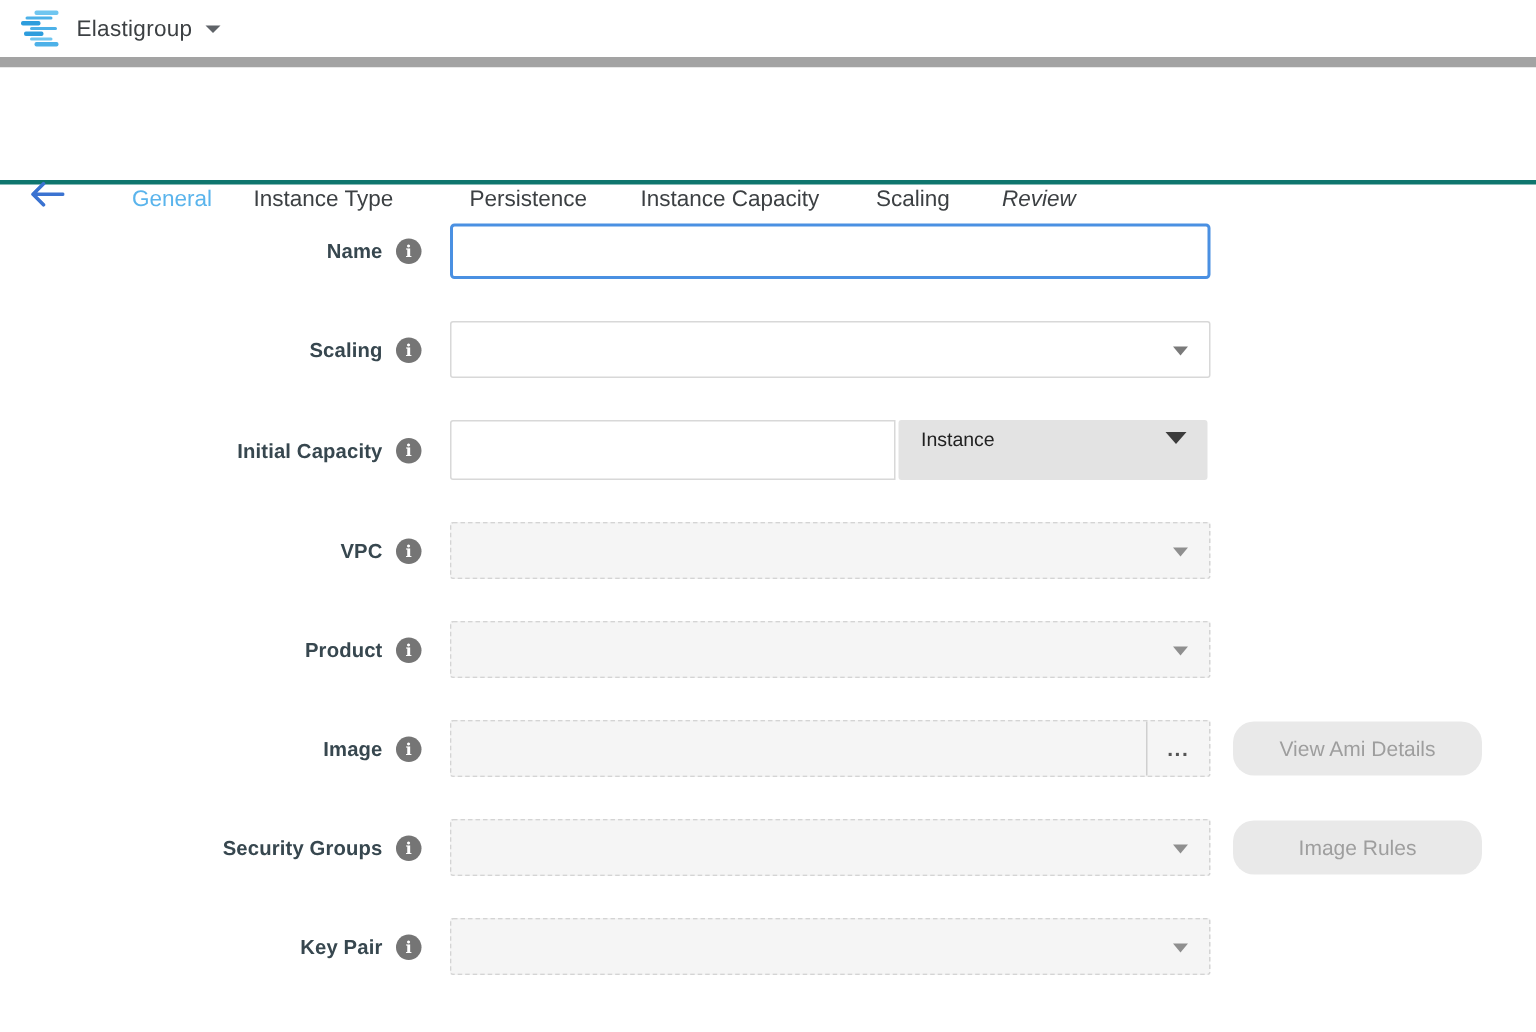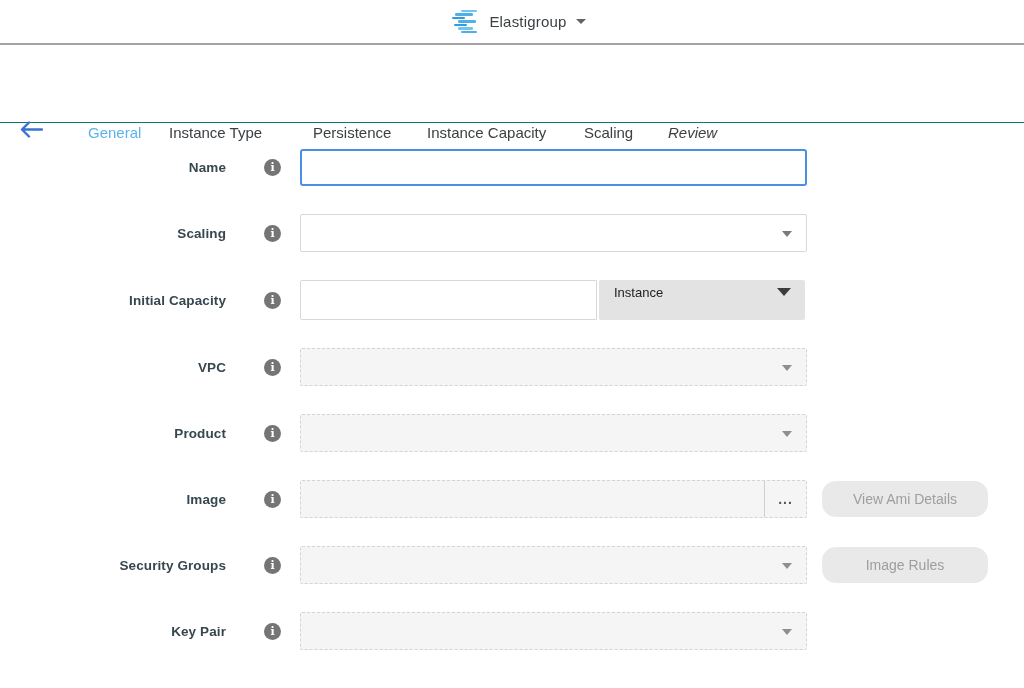--- a/index.html
+++ b/index.html
@@ -1,47 +1,47 @@
 <!DOCTYPE html>
 <html><head>
 <meta charset="utf-8">
 <style>
   * { box-sizing: border-box; margin: 0; padding: 0; }
   html,body { width: 1024px; height: 688px; background: #ffffff; font-family: "Liberation Sans", sans-serif; }
 
   
-  .topbar { height: 45px; display: flex; align-items: center; padding-left: 14px; border-bottom: 2px solid #a3a3a3; background: #fff; justify-content: center; }
+  .topbar { height: 45px; display: flex; align-items: center; padding-left: 14px; border-bottom: 7px solid #a3a3a3; background: #fff; }
   .logo { width: 26px; height: 24px; position: relative; margin-right: 11px; flex: 0 0 auto; }
   .logo .bar { position: absolute; height: 2.6px; border-radius: 1.3px; }
   .logo .b1 { top: 0;      left: 9px; width: 16px; background: #70c6f0; }
   .logo .b2 { top: 3.5px;  left: 3px; width: 18px; background: #4db1e8; }
   .logo .b3 { top: 7px;    left: 0;   width: 13px; background: #2d9ddd; }
   .logo .b4 { top: 10.5px; left: 6px; width: 18px; background: #4db1e8; }
   .logo .b5 { top: 14px;   left: 2px; width: 13px; background: #2d9ddd; }
   .logo .b6 { top: 17.5px; left: 6px; width: 15px; background: #70c6f0; }
   .logo .b7 { top: 21px;   left: 9px; width: 16px; background: #4db1e8; }
   .topbar-title { font-size: 15px; color: #3c4043; letter-spacing: 0.2px; }
   .caret-down-sm { width: 0; height: 0; border-left: 5px solid transparent; border-right: 5px solid transparent; border-top: 5px solid #5f6368; margin-left: 9px; }
 
   
-  .tabbar { height: 78px; position: relative; border-bottom: 1px solid #0f766e; background: #fff; }
+  .tabbar { height: 78px; position: relative; border-bottom: 3px solid #0f766e; background: #fff; }
   .back-arrow { position: absolute; left: 20px; top: 76px; cursor: pointer; }
   .tab { position: absolute; top: 79px; font-size: 15px; color: #3c4043; cursor: pointer; white-space: nowrap; }
   .tab.active { color: #5ab4ec; }
   .tab-general  { left: 88px; }
   .tab-instance-type { left: 169px; }
   .tab-persistence { left: 313px; }
   .tab-instance-details { left: 427px; }
   .tab-scaling { left: 584px; }
   .tab-review { left: 668px; font-style: italic; }
 
   
   .form { padding-top: 26px; }
   .row { display: flex; align-items: center; margin-bottom: 28px; }
-  .label-col { width: 281px; display: flex; align-items: center; justify-content: flex-end; flex: 0 0 auto; gap: 29px; }
+  .label-col { width: 281px; display: flex; align-items: center; justify-content: flex-end; flex: 0 0 auto; }
   .field-label { font-size: 13.5px; font-weight: bold; color: #37474f; letter-spacing: 0.1px; }
   .info-icon { width: 17px; height: 17px; border-radius: 50%; background: #757575; color: #ffffff; font-size: 11px; font-weight: bold; font-family: "DejaVu Serif", serif; display: flex; align-items: center; justify-content: center; margin-left: 9px; flex: 0 0 auto; cursor: pointer; }
   .control-col { margin-left: 19px; display: flex; align-items: center; }
 
   .text-input-focused { width: 507px; height: 37px; border: 2px solid #4a90e2; border-radius: 3px; outline: none; padding: 0 10px; font-size: 14px; color: #333; background: #fff; }
 
   .select { width: 507px; height: 38px; border: 1px solid #d8d8d8; border-radius: 2px; background: #fff; position: relative; cursor: pointer; }
   .select .caret { position: absolute; right: 14px; top: 16px; width: 0; height: 0; border-left: 5px solid transparent; border-right: 5px solid transparent; border-top: 6px solid #7a7a7a; }
 
   .select.disabled { border: 1px dashed #d4d4d4; background: #f5f5f5; cursor: default; }

